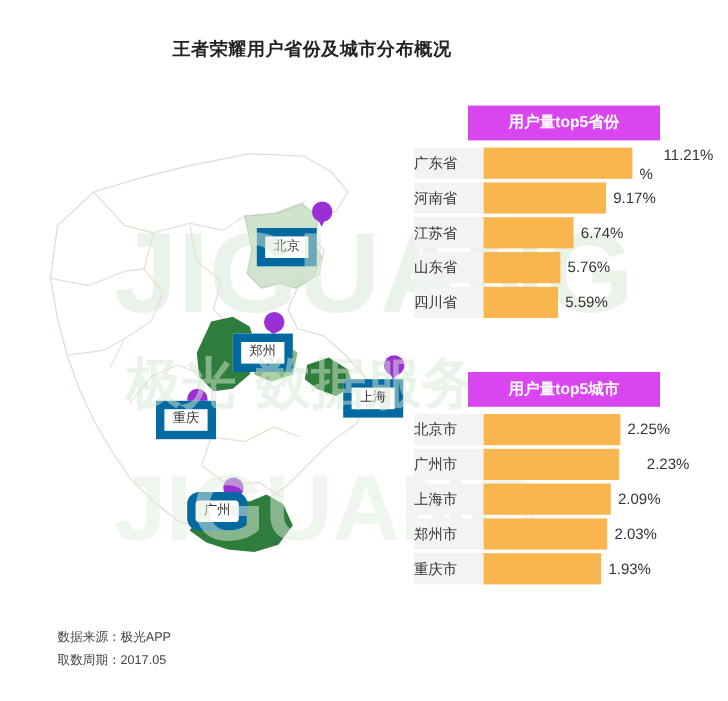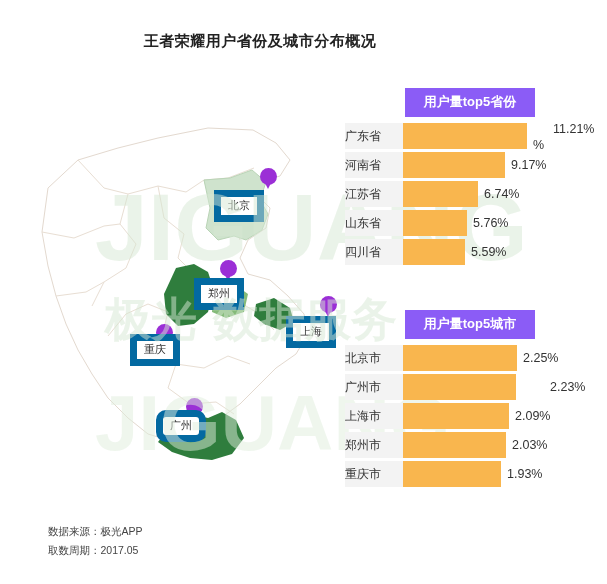--- a/index.html
+++ b/index.html
@@ -52,26 +52,26 @@
     border:7px solid #0369a1;
     font-size:11px;color:#333;
     padding:2px 7px 3px 7px;
     white-space:nowrap;
     line-height:13px;
   }
 
   
   .panel{position:absolute;}
   .panel-header{
-    background:#8b5cf6;
+    background:#d946ef;
     color:#ffffff;
     font-size:13px;font-weight:bold;
     text-align:center;
     padding:5px 0 6px 0;
-    width:130px;
+    width:160px;
     margin:0 auto;
   }
   .panel-header-wrap{width:250px;text-align:center;}
   .rows{margin-top:6px;}
   .row{
     display:flex;align-items:center;
     height:26px;margin-bottom:3px;
   }
   .row .rlabel{
     width:58px;text-align:right;
@@ -245,21 +245,21 @@
         <div class="rbarbox">
           <div class="rbar" style="width:114px;"></div>
           <div class="rval" style="left:114px;">2.25%</div>
         </div>
       </div>
 
       <div class="row">
         <div class="rlabel">广州市</div>
         <div class="rbarbox">
           <div class="rbar" style="width:113px;"></div>
-          <div class="rval" style="left:107px;padding-left:40px;">2.23%</div>
+          <div class="rval" style="left:96px;padding-left:40px;">2.23%</div>
         </div>
       </div>
 
       <div class="row">
         <div class="rlabel">上海市</div>
         <div class="rbarbox">
           <div class="rbar" style="width:106px;"></div>
           <div class="rval" style="left:106px;">2.09%</div>
         </div>
       </div>

